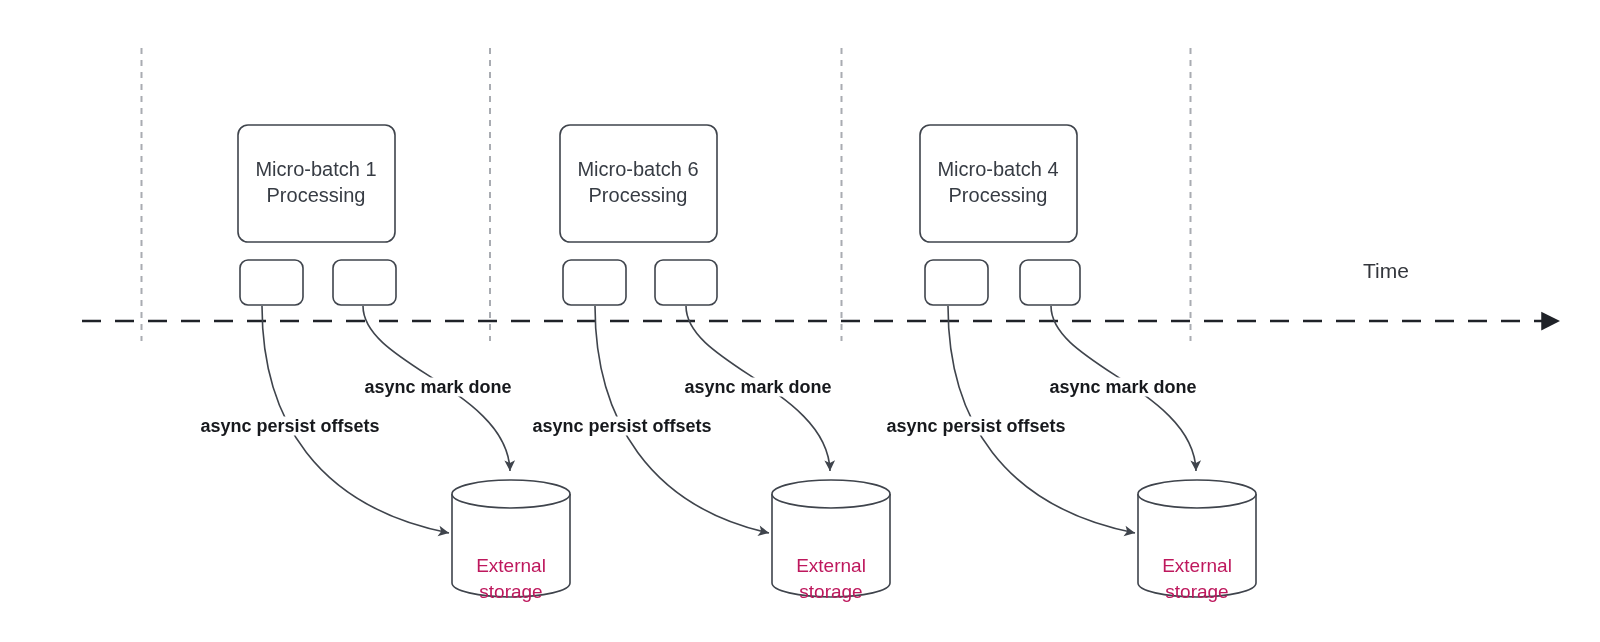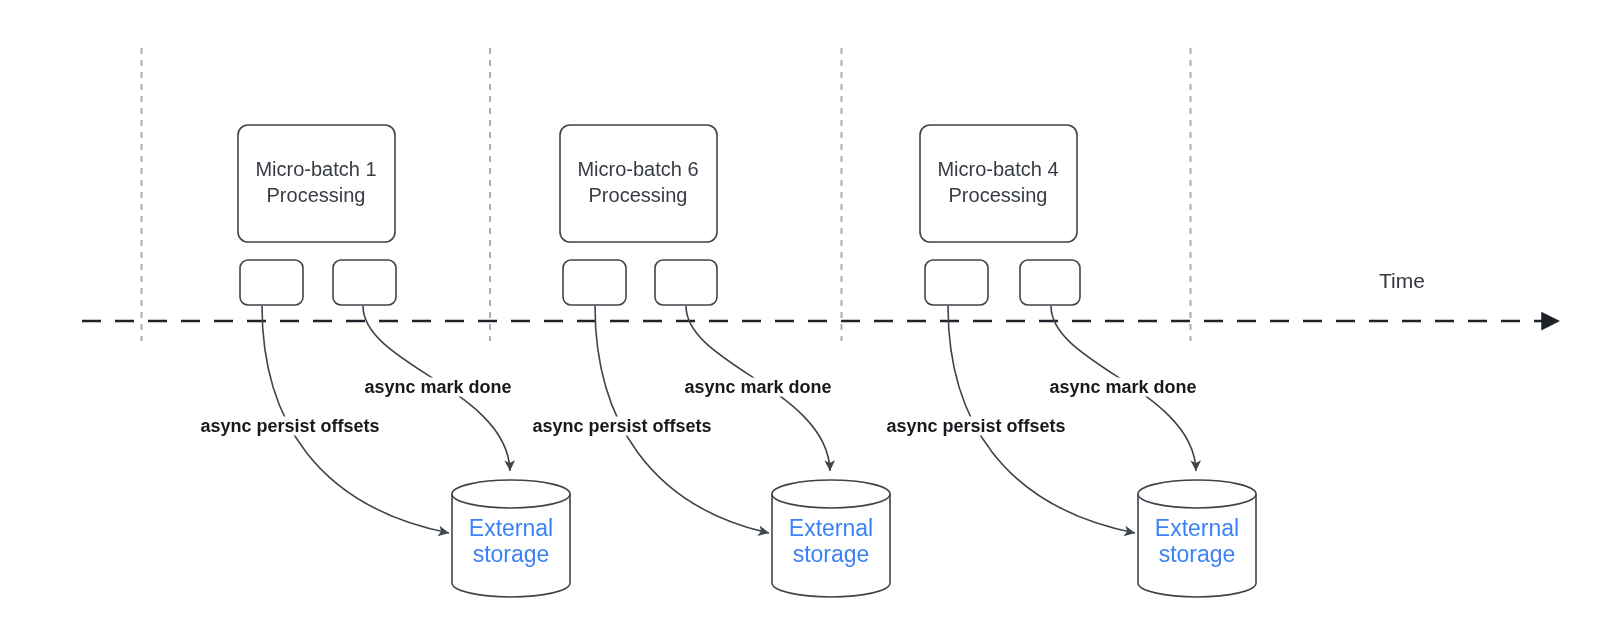--- a/index.html
+++ b/index.html
@@ -13,21 +13,21 @@
   }
   .stage svg { position: absolute; left: 0; top: 0; }
   .txt {
     position: absolute;
     transform: translate(-50%, -50%);
     text-align: center;
     white-space: nowrap;
     color: #373c44;
   }
   .box-label { font-size: 20px; line-height: 26px; color: #373c44; }
-  .storage-label { font-size: 23px; line-height: 26px; color: #3b82f6; }
+  .storage-label { font-size: 19px; line-height: 26px; color: #be185d; margin-top: 38px; }
   .edge-label {
     font-size: 18px;
     font-weight: bold;
     color: #17191d;
     background: #ffffff;
     padding: 1px 3px;
     line-height: 17px;
   }
   .time-label { font-size: 21px; color: #33363c; }
 </style>
@@ -111,15 +111,15 @@
   </div>
   <div class="txt storage-label" style="left:831px; top:541px;">
     <div>External</div>
     <div>storage</div>
   </div>
   <div class="txt storage-label" style="left:1197px; top:541px;">
     <div>External</div>
     <div>storage</div>
   </div>
 
-  <div class="txt time-label" style="left:1386px; top:281px;margin-left:16px;">Time</div>
+  <div class="txt time-label" style="left:1386px; top:271px;">Time</div>
 
 </div>
 
 </body></html>

